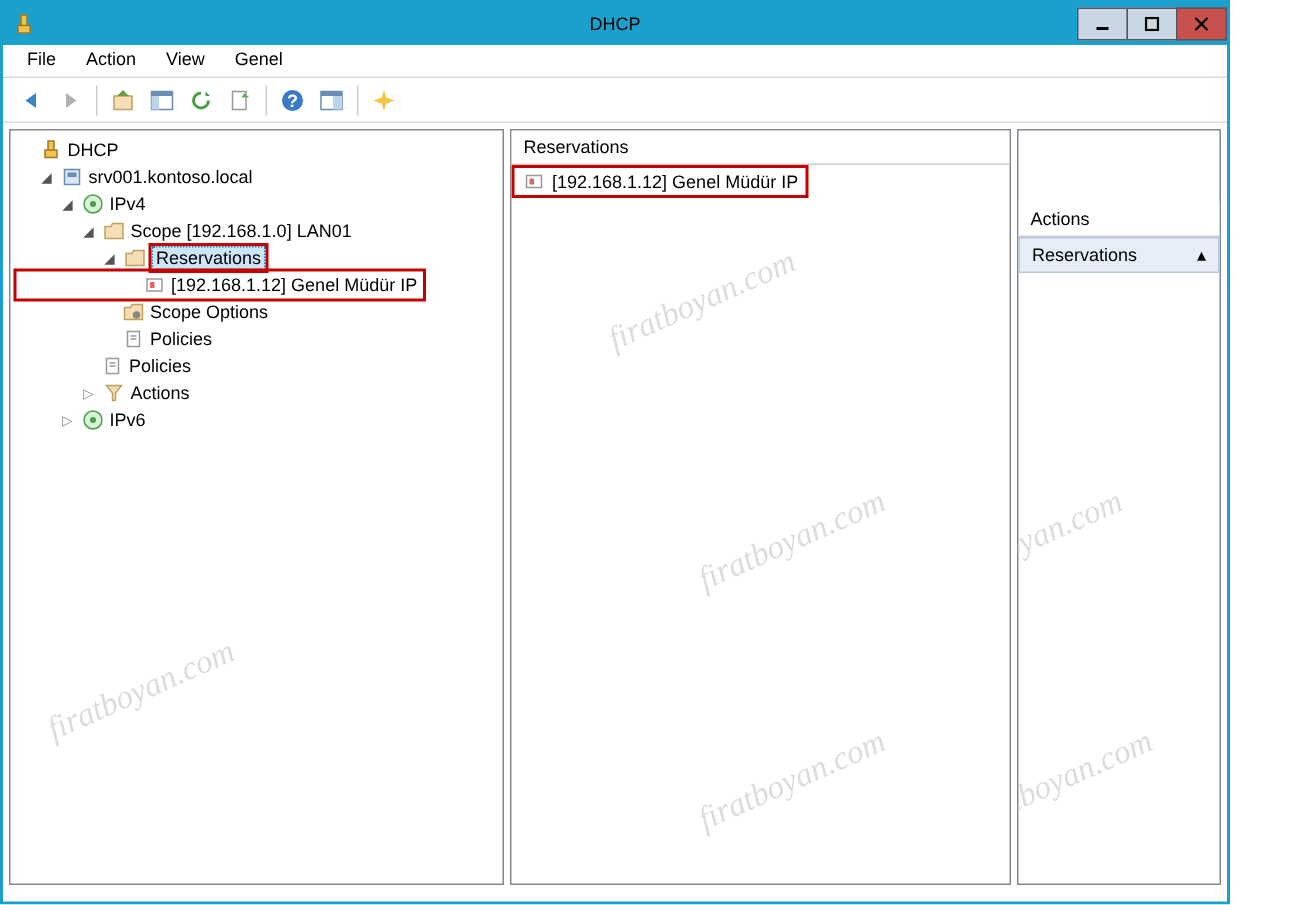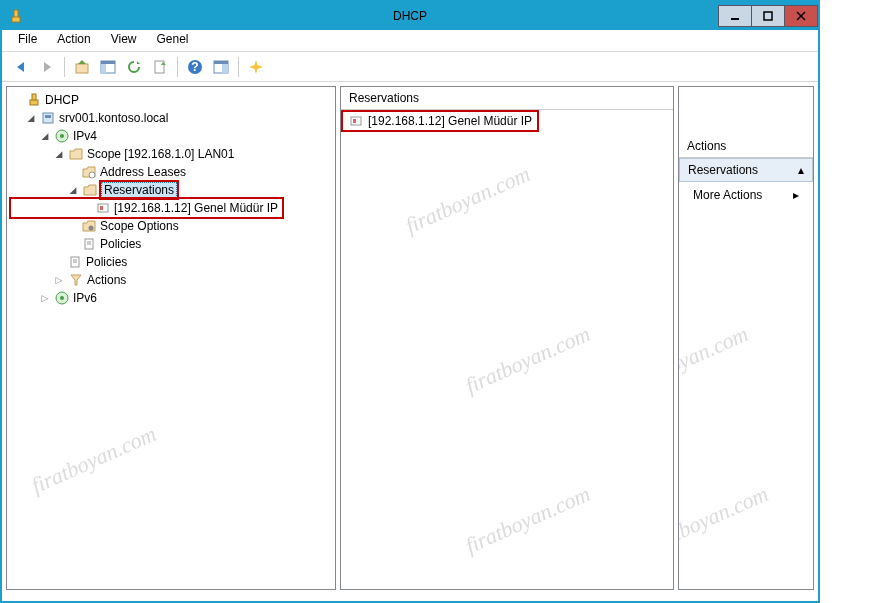--- a/index.html
+++ b/index.html
@@ -185,29 +185,20 @@
           <span class="expander">◢</span>
           <span class="node-icon">
               <svg width="14" height="14">
                 <path d="M1 4 L5 4 L6 2 L13 2 L13 12 L1 12 Z" fill="#f5deb3" stroke="#c0a060"></path>
               </svg>
             </span>
           <span class="label">Scope [192.168.1.0] LAN01</span>
         </div>
 
 
-        <div class="tree-row indent-5">
-          <span class="node-icon">
-              <svg width="14" height="14">
-                <path d="M1 4 L5 4 L6 2 L13 2 L13 12 L1 12 Z" fill="#f5deb3" stroke="#c0a060"></path>
-                <circle cx="10" cy="10" r="3" fill="#fff" stroke="#999"></circle>
-              </svg>
-            </span>
-          <span class="label">Address Leases</span>
-        </div>
 
         <div class="tree-row indent-4 selected" style="width:fit-content;">
           <span class="expander">◢</span>
           <span class="node-icon">
               <svg width="14" height="14">
                 <path d="M1 4 L5 4 L6 2 L13 2 L13 12 L1 12 Z" fill="#f5deb3" stroke="#c0a060"></path>
               </svg>
             </span>
           <span class="label red-box" style="padding:0 2px;">Reservations</span>
         </div>
@@ -297,23 +288,19 @@
       <div class="watermark" style="top:260px;left:120px;">firatboyan.com</div>
       <div class="watermark" style="top:420px;left:120px;">firatboyan.com</div>
     </div>
 
     <div class="pane actions-pane">
       <div class="actions-header">Actions</div>
       <div class="actions-sub">
         <span>Reservations</span>
         <span>▴</span>
       </div>
-      <div class="actions-item">
-        <span>More Actions</span>
-        <span>▸</span>
-      </div>
       <div class="watermark" style="top:260px;left:-60px;">firatboyan.com</div>
       <div class="watermark" style="top:420px;left:-40px;">firatboyan.com</div>
     </div>
 
   </div>
 
 </div>
 
 </body></html>

